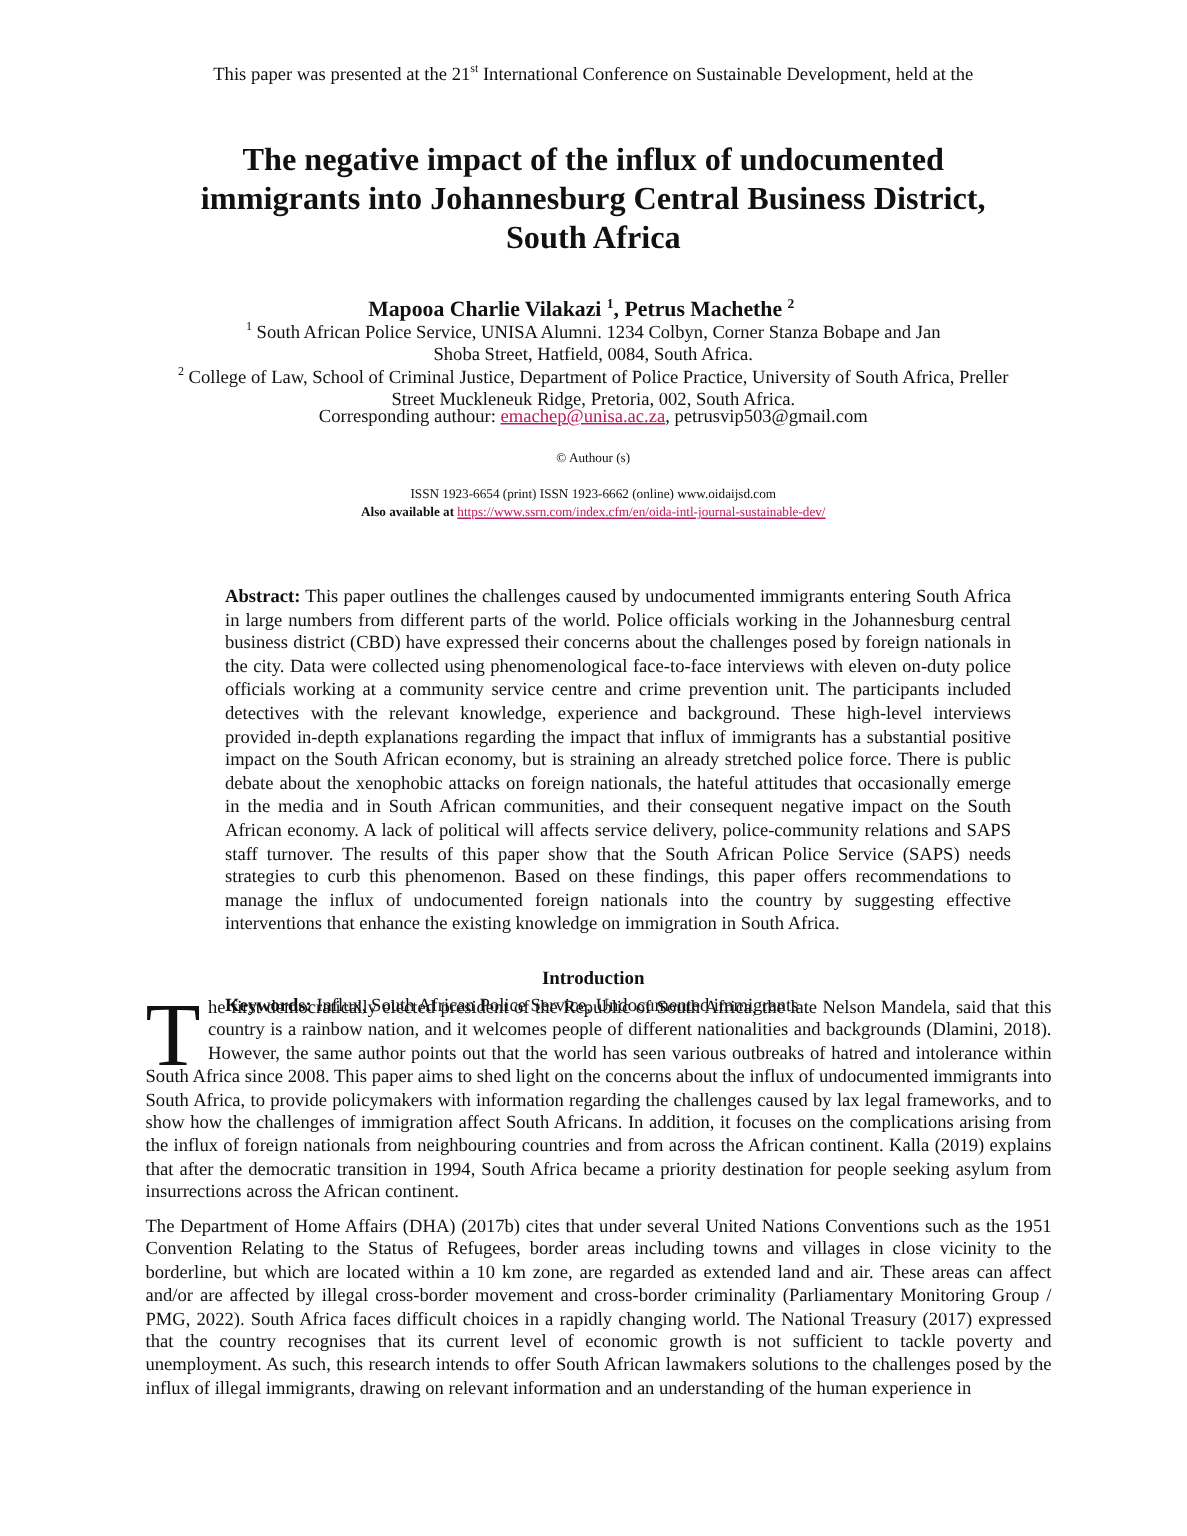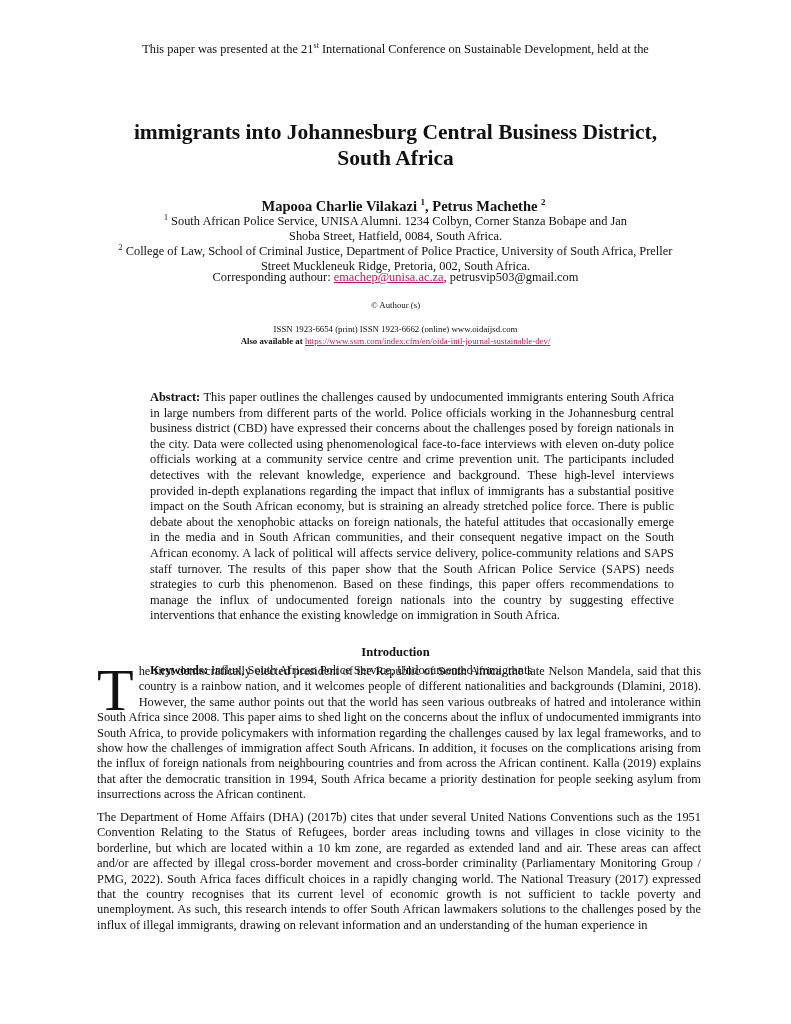--- a/index.html
+++ b/index.html
@@ -11,21 +11,21 @@
   .conf-note {
     position: absolute; left: 60px; width: 671px; top: 41px;
     text-align: center; font-size: 12.4px; line-height: 16px;
   }
   .conf-note sup { font-size: 8px; line-height: 0; }
   .title {
     position: absolute; left: 80px; width: 631px; top: 93px;
     text-align: center; font-weight: bold; font-size: 21.5px; line-height: 26px; margin: 0;
   }
   .authors {
-    position: absolute; left: 68px; width: 671px; top: 193px;
+    position: absolute; left: 52px; width: 671px; top: 193px;
     text-align: center; font-weight: bold; font-size: 14.5px; line-height: 18px;
   }
   .authors sup { font-size: 9px; }
   .affil {
     position: absolute; left: 95px; width: 601px;
     text-align: center; font-size: 12.4px; line-height: 15px; font-family: Liberation Serif, serif;
   }
   .affil sup { font-size: 8px; }
   .aff1 { top: 210px; }
   .aff2 { top: 240px; left: 80px; width: 631px; }
@@ -61,21 +61,21 @@
 </head>
 <body>
 
 <div class="page">
 
   <div class="conf-note">
     <span>This paper was presented at the 21</span><sup>st</sup><span> International Conference on Sustainable Development, held at the</span><br>
   </div>
 
   <h1 class="title">
-    <br>
+    <span>The negative impact of the influx of undocumented</span><br>
     <span>immigrants into Johannesburg Central Business District,</span><br>
     <span>South Africa</span>
   </h1>
 
   <div class="authors">
     <span>Mapooa Charlie Vilakazi</span>&nbsp;<sup>1</sup><span>, </span><span>Petrus Machethe</span>&nbsp;<sup>2</sup>
   </div>
 
   <div class="affil aff1">
     <sup>1</sup><span> South African Police Service, UNISA Alumni. 1234 Colbyn, Corner Stanza Bobape and Jan</span><br>

